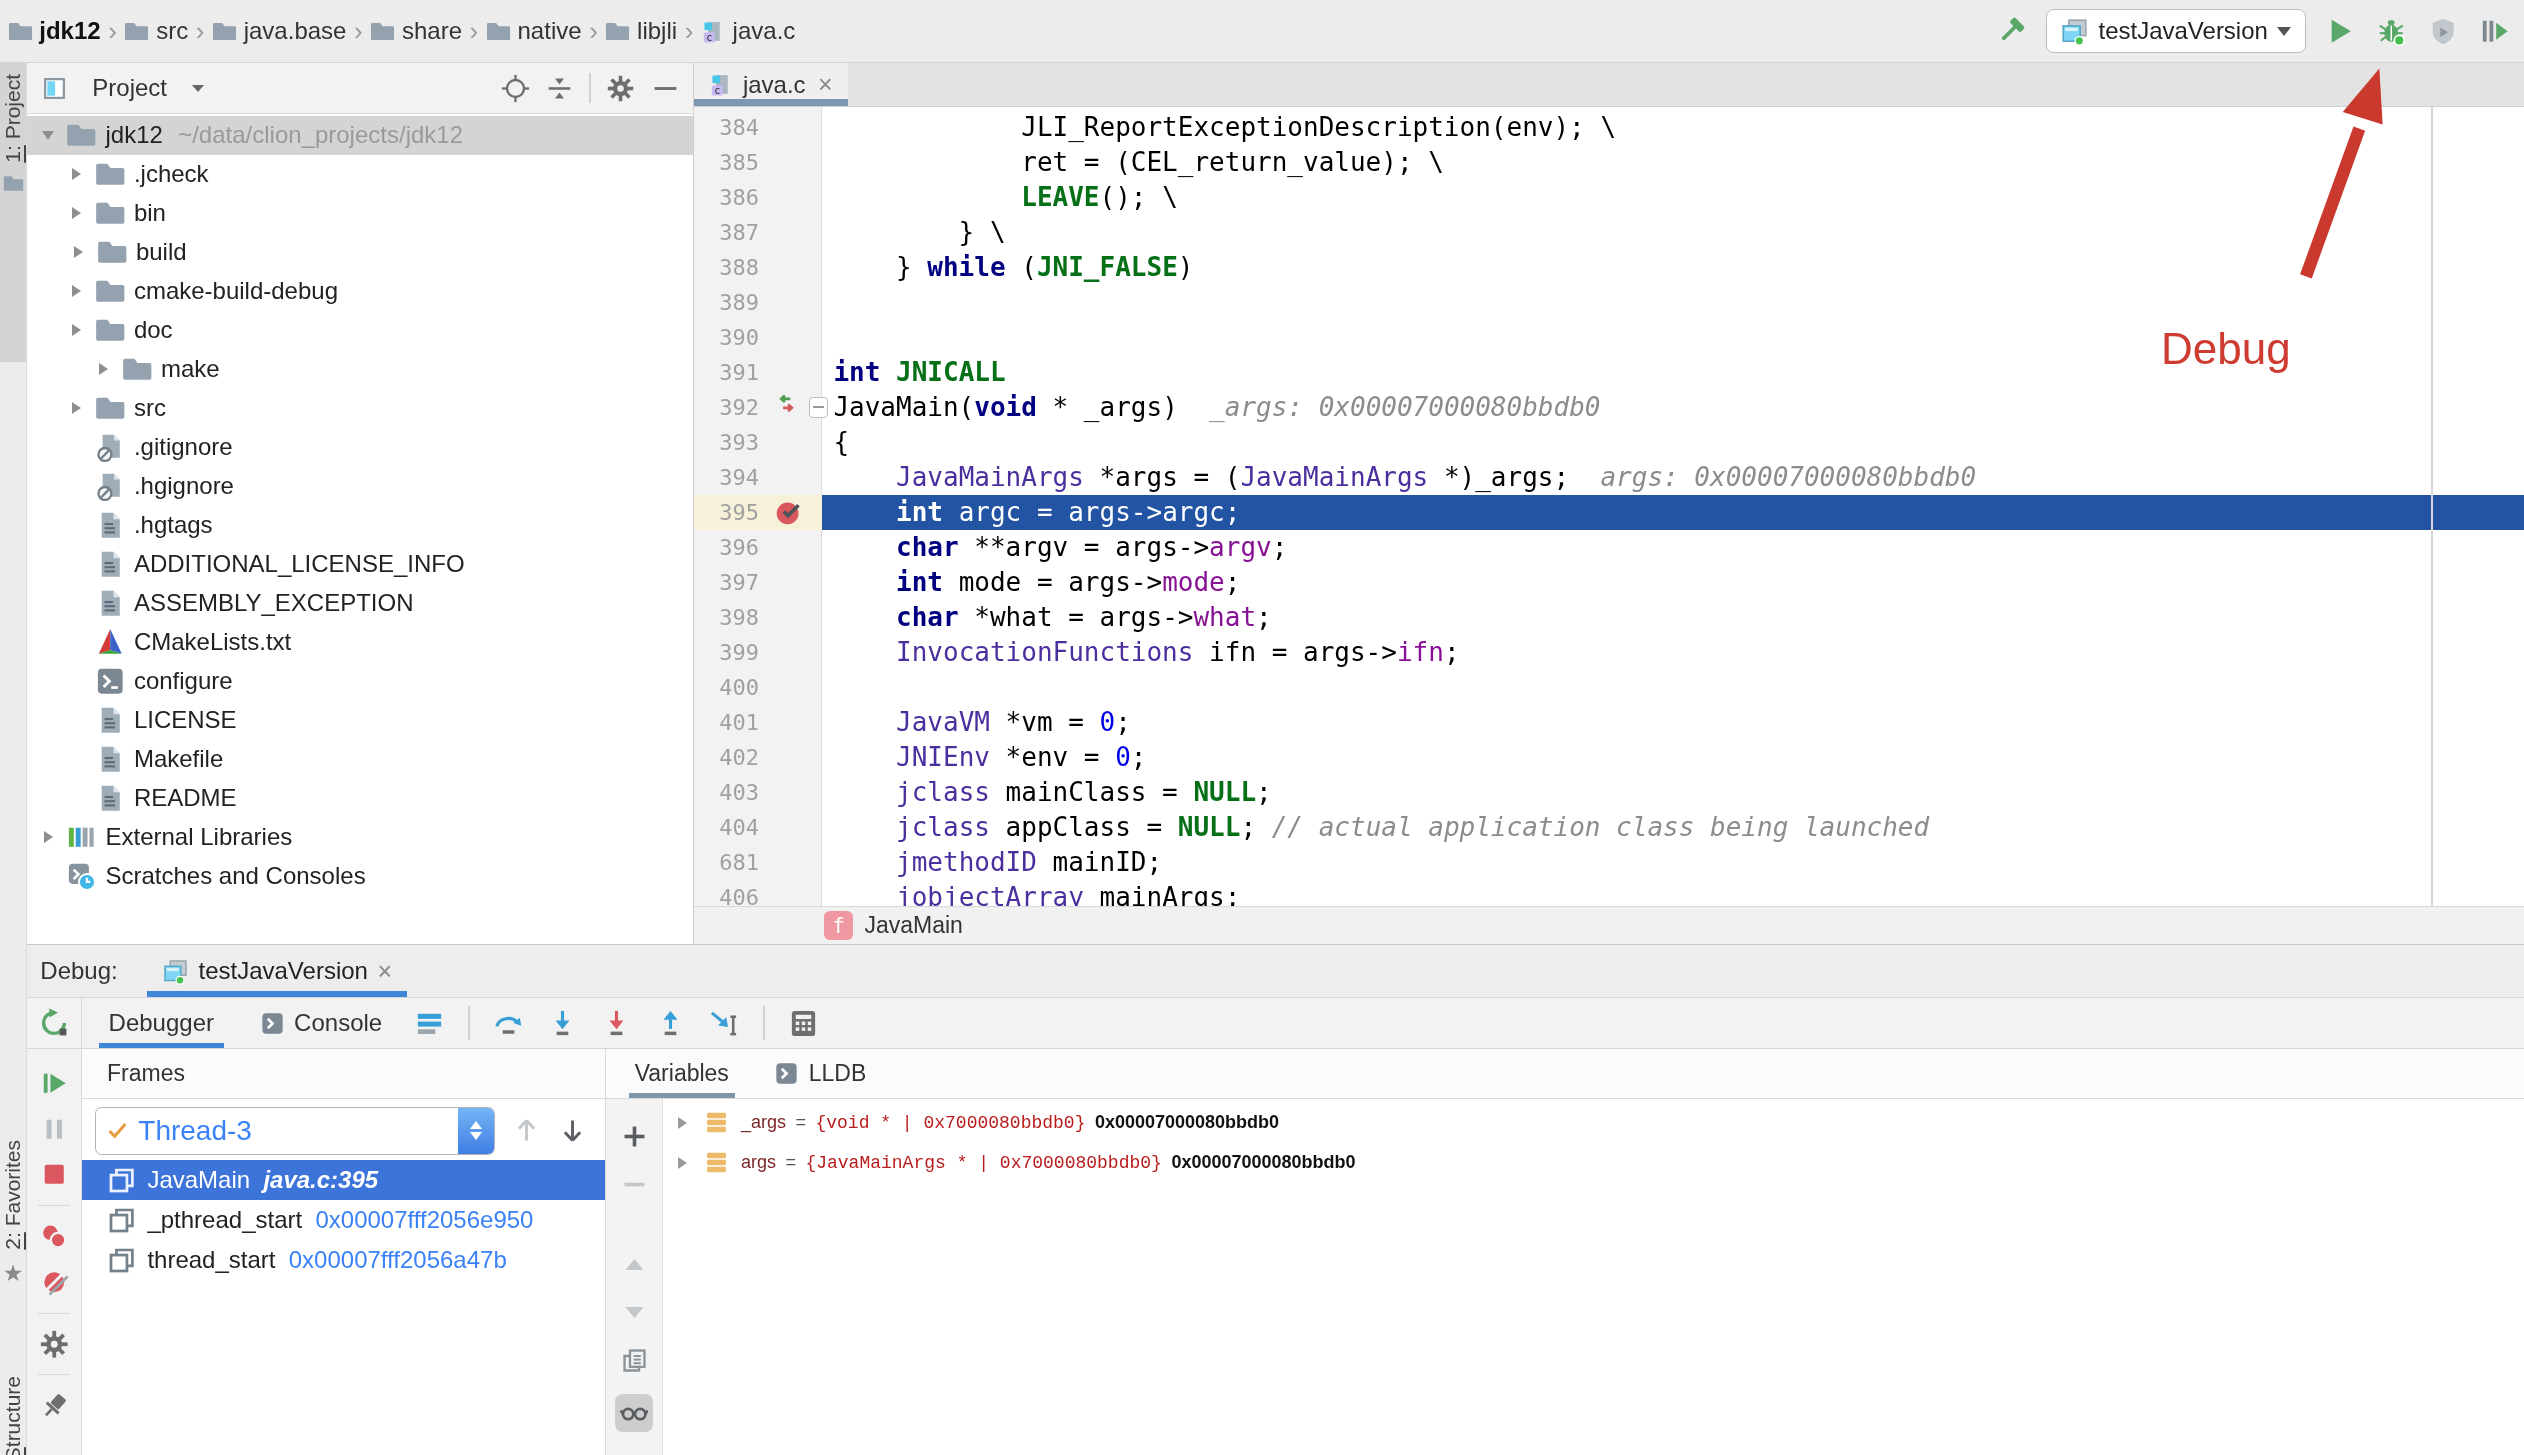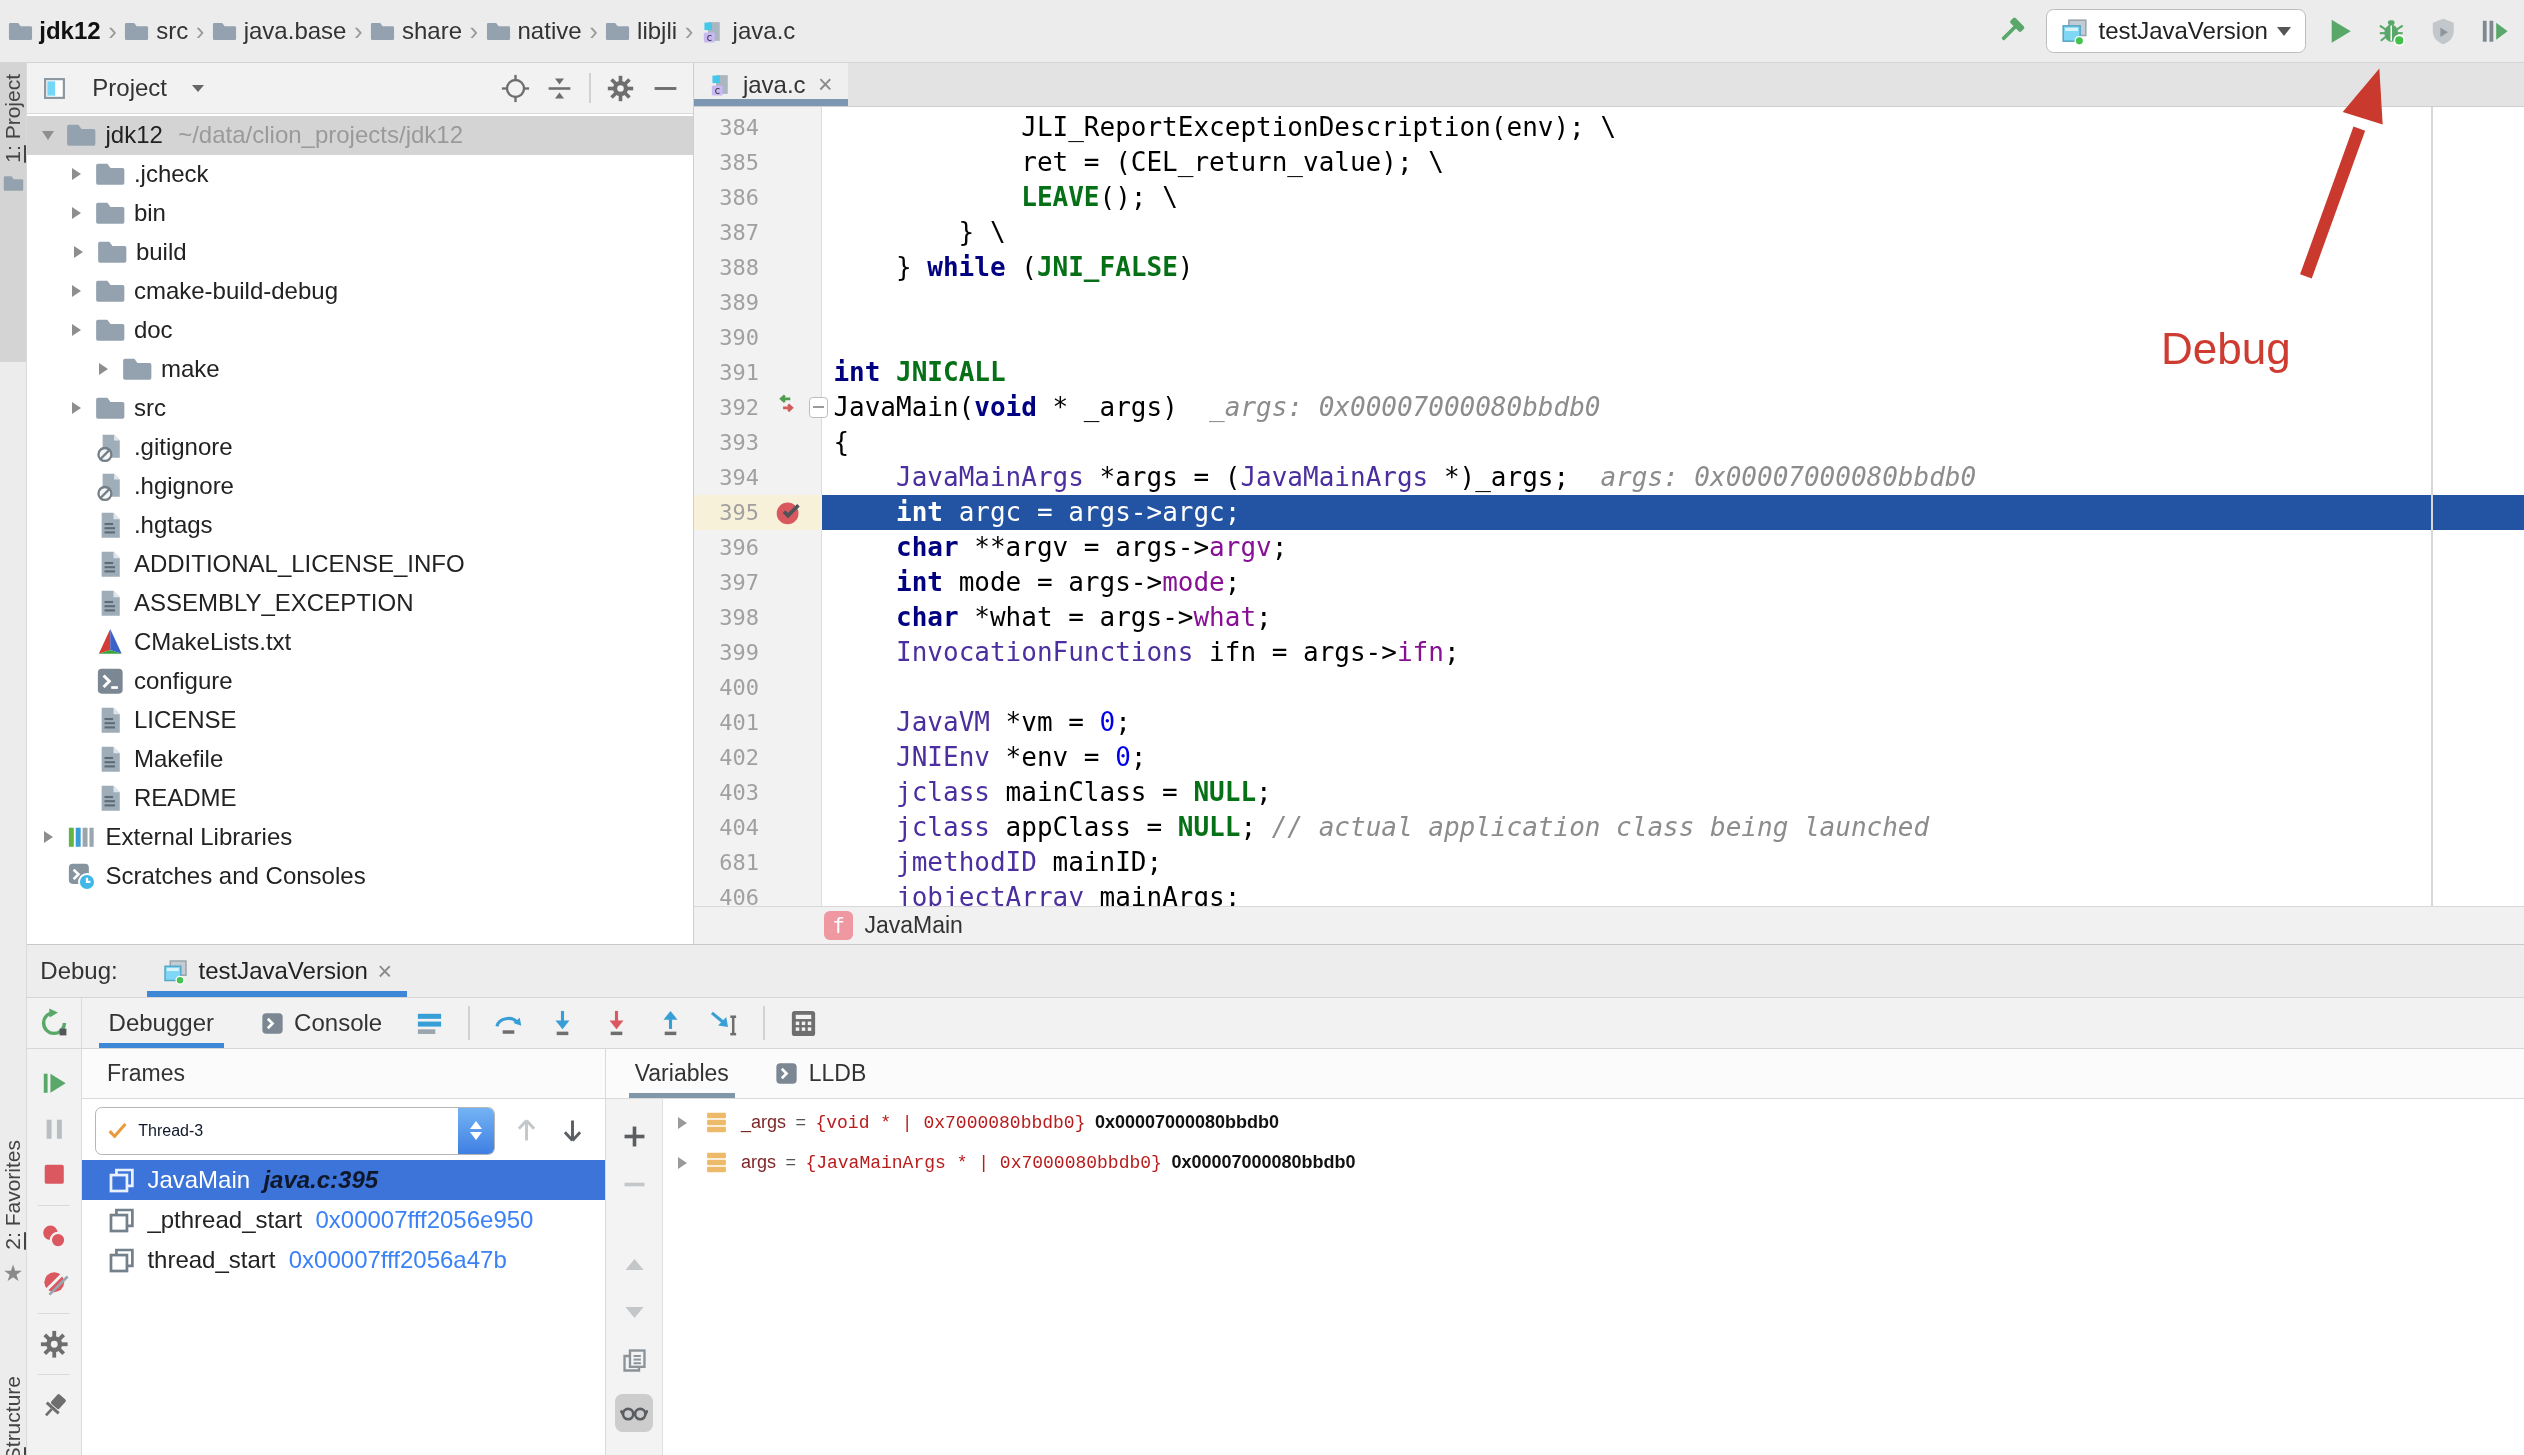--- a/index.html
+++ b/index.html
@@ -102,33 +102,33 @@
   .dw-icons .tsep { height:34px; }
   .dw-body { flex:1; display:flex; min-height:0; }
   .lefttools { width:55px; flex:none; background:#f2f2f2; border-right:1.9px solid #dadada; display:flex; flex-direction:column; align-items:center; padding-top:11.4px; }
   .lefttools .ic { width:30.5px; height:30.5px; margin:7.6px 0; }
   .hsep { width:32px; height:0; border-top:1.9px solid #d9d9d9; margin:7.6px 0; }
 
   .frames { width:523px; flex:none; display:flex; flex-direction:column; background:#fff; }
   .panel-head { height:50px; flex:none; border-bottom:1.9px solid #dadada; display:flex; align-items:center; padding-left:25px; font-size:23px; color:#333; background:#fbfbfb; }
   .thread-row { display:flex; align-items:center; gap:17px; padding:7.6px 9.5px 5.7px 13.3px; }
   .thread-select { flex:0 0 400px; height:48px; background:#fff; border:1.9px solid #b5b5b5; border-radius:6.7px; display:flex; align-items:center; padding-left:9.5px; gap:9.5px; overflow:hidden; }
-  .th-label { font-size:16px; color:#0f172a; }
+  .th-label { font-size:28px; color:#3b82f6; }
   .stepper { width:36px; align-self:stretch; background:linear-gradient(#74b3f4,#3f7fe3); border-radius:0 4.8px 4.8px 0; display:flex; flex-direction:column; align-items:center; justify-content:center; gap:3.8px; }
   .tri-up { width:0; height:0; border-left:6.7px solid transparent; border-right:6.7px solid transparent; border-bottom:8.6px solid #fff; }
   .tri-down { width:0; height:0; border-left:6.7px solid transparent; border-right:6.7px solid transparent; border-top:8.6px solid #fff; }
   .frame-list { flex:1; background:#fff; }
   .frow { height:40px; display:flex; align-items:center; gap:11.4px; padding-left:25px; font-size:24px; color:#222; }
   .frow .ic { width:29px; height:29px; }
   .frow.sel { background:#3d74d9; color:#fff; }
   .frow.sel svg * { stroke:#eaf1fb; }
   .floc { margin-left:1.9px; }
   .floc.srcloc { font-style:italic; font-weight:bold; }
   .floc.addr { color:#3b82f6; }
-  .frow.sel .floc { color:#0f172a; }
+  .frow.sel .floc { color:#ffffff; }
 
   .vars { flex:1; min-width:0; border-left:1.9px solid #dadada; display:flex; flex-direction:column; background:#fff; }
   .vars-tabs { height:50px; flex:none; border-bottom:1.9px solid #dadada; display:flex; align-items:stretch; padding-left:23px; gap:34px; background:#fbfbfb; }
   .vtab { position:relative; display:flex; align-items:center; gap:9.5px; font-size:23px; color:#333; padding:0 5.7px; }
   .vtab.active::after { content:""; position:absolute; left:0; right:0; bottom:0; height:4.8px; background:#8097aa; }
   .vars-body { flex:1; display:flex; min-height:0; }
   .watchtools { width:57px; flex:none; background:#f3f3f3; border-right:1px solid #e0e0e0; display:flex; flex-direction:column; align-items:center; padding-top:13.3px; }
   .watchtools .ic { width:29px; height:29px; margin:9.5px 0; }
   .watchtools .wspace { height:32px; }
   .ic.pressed { background:#cdcdcd; border-radius:7.6px; padding:4.8px; width:38px; height:38px; }

